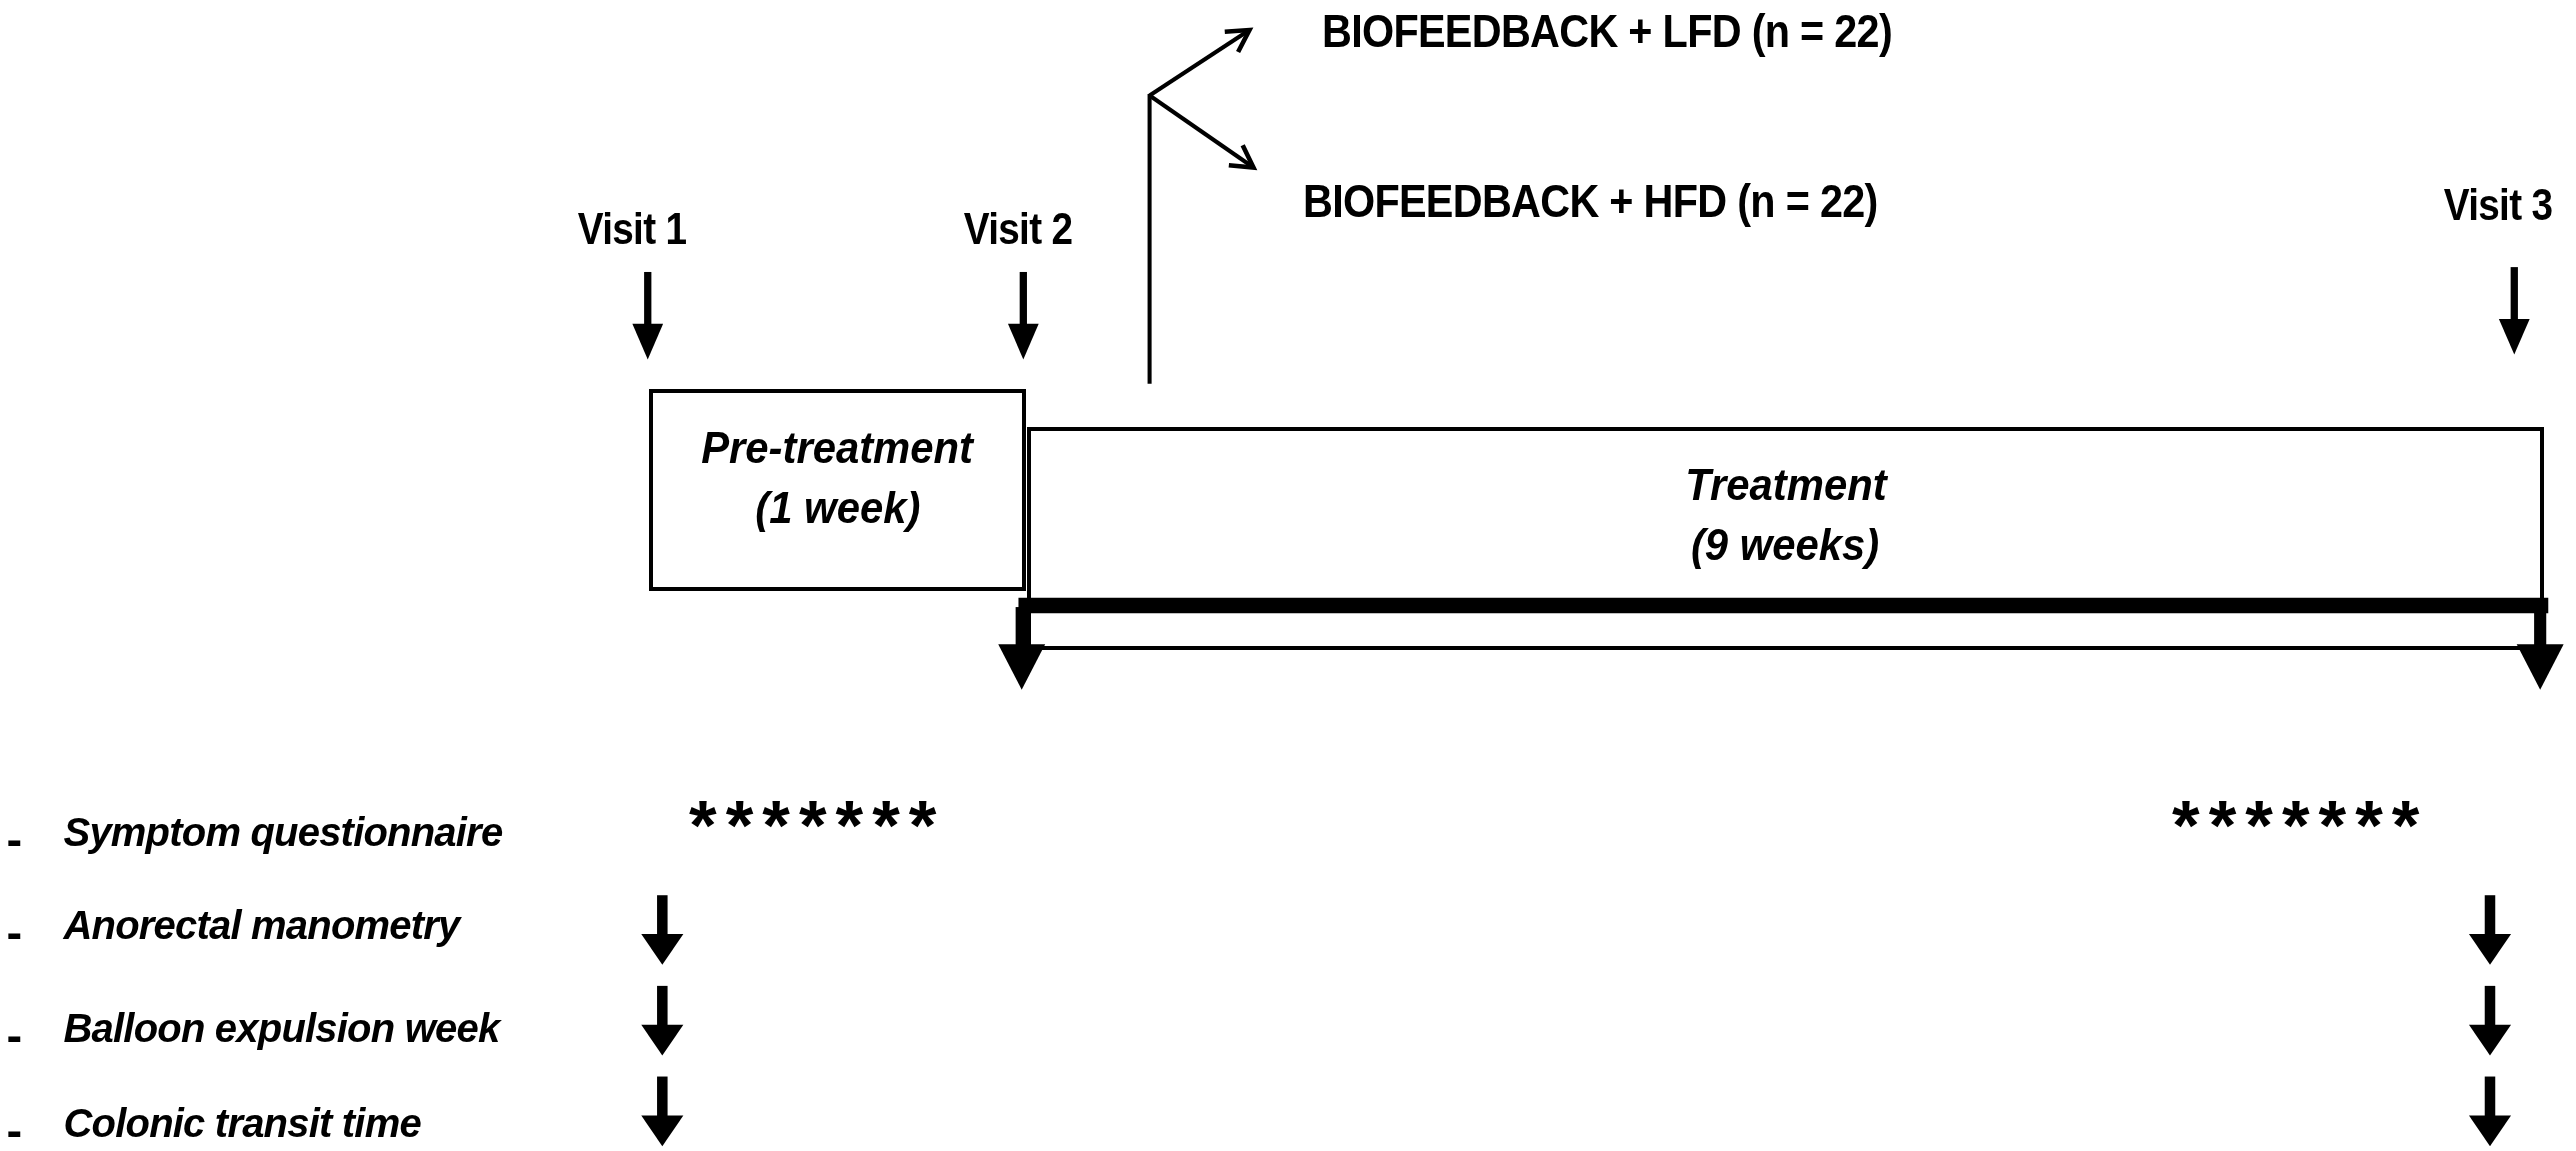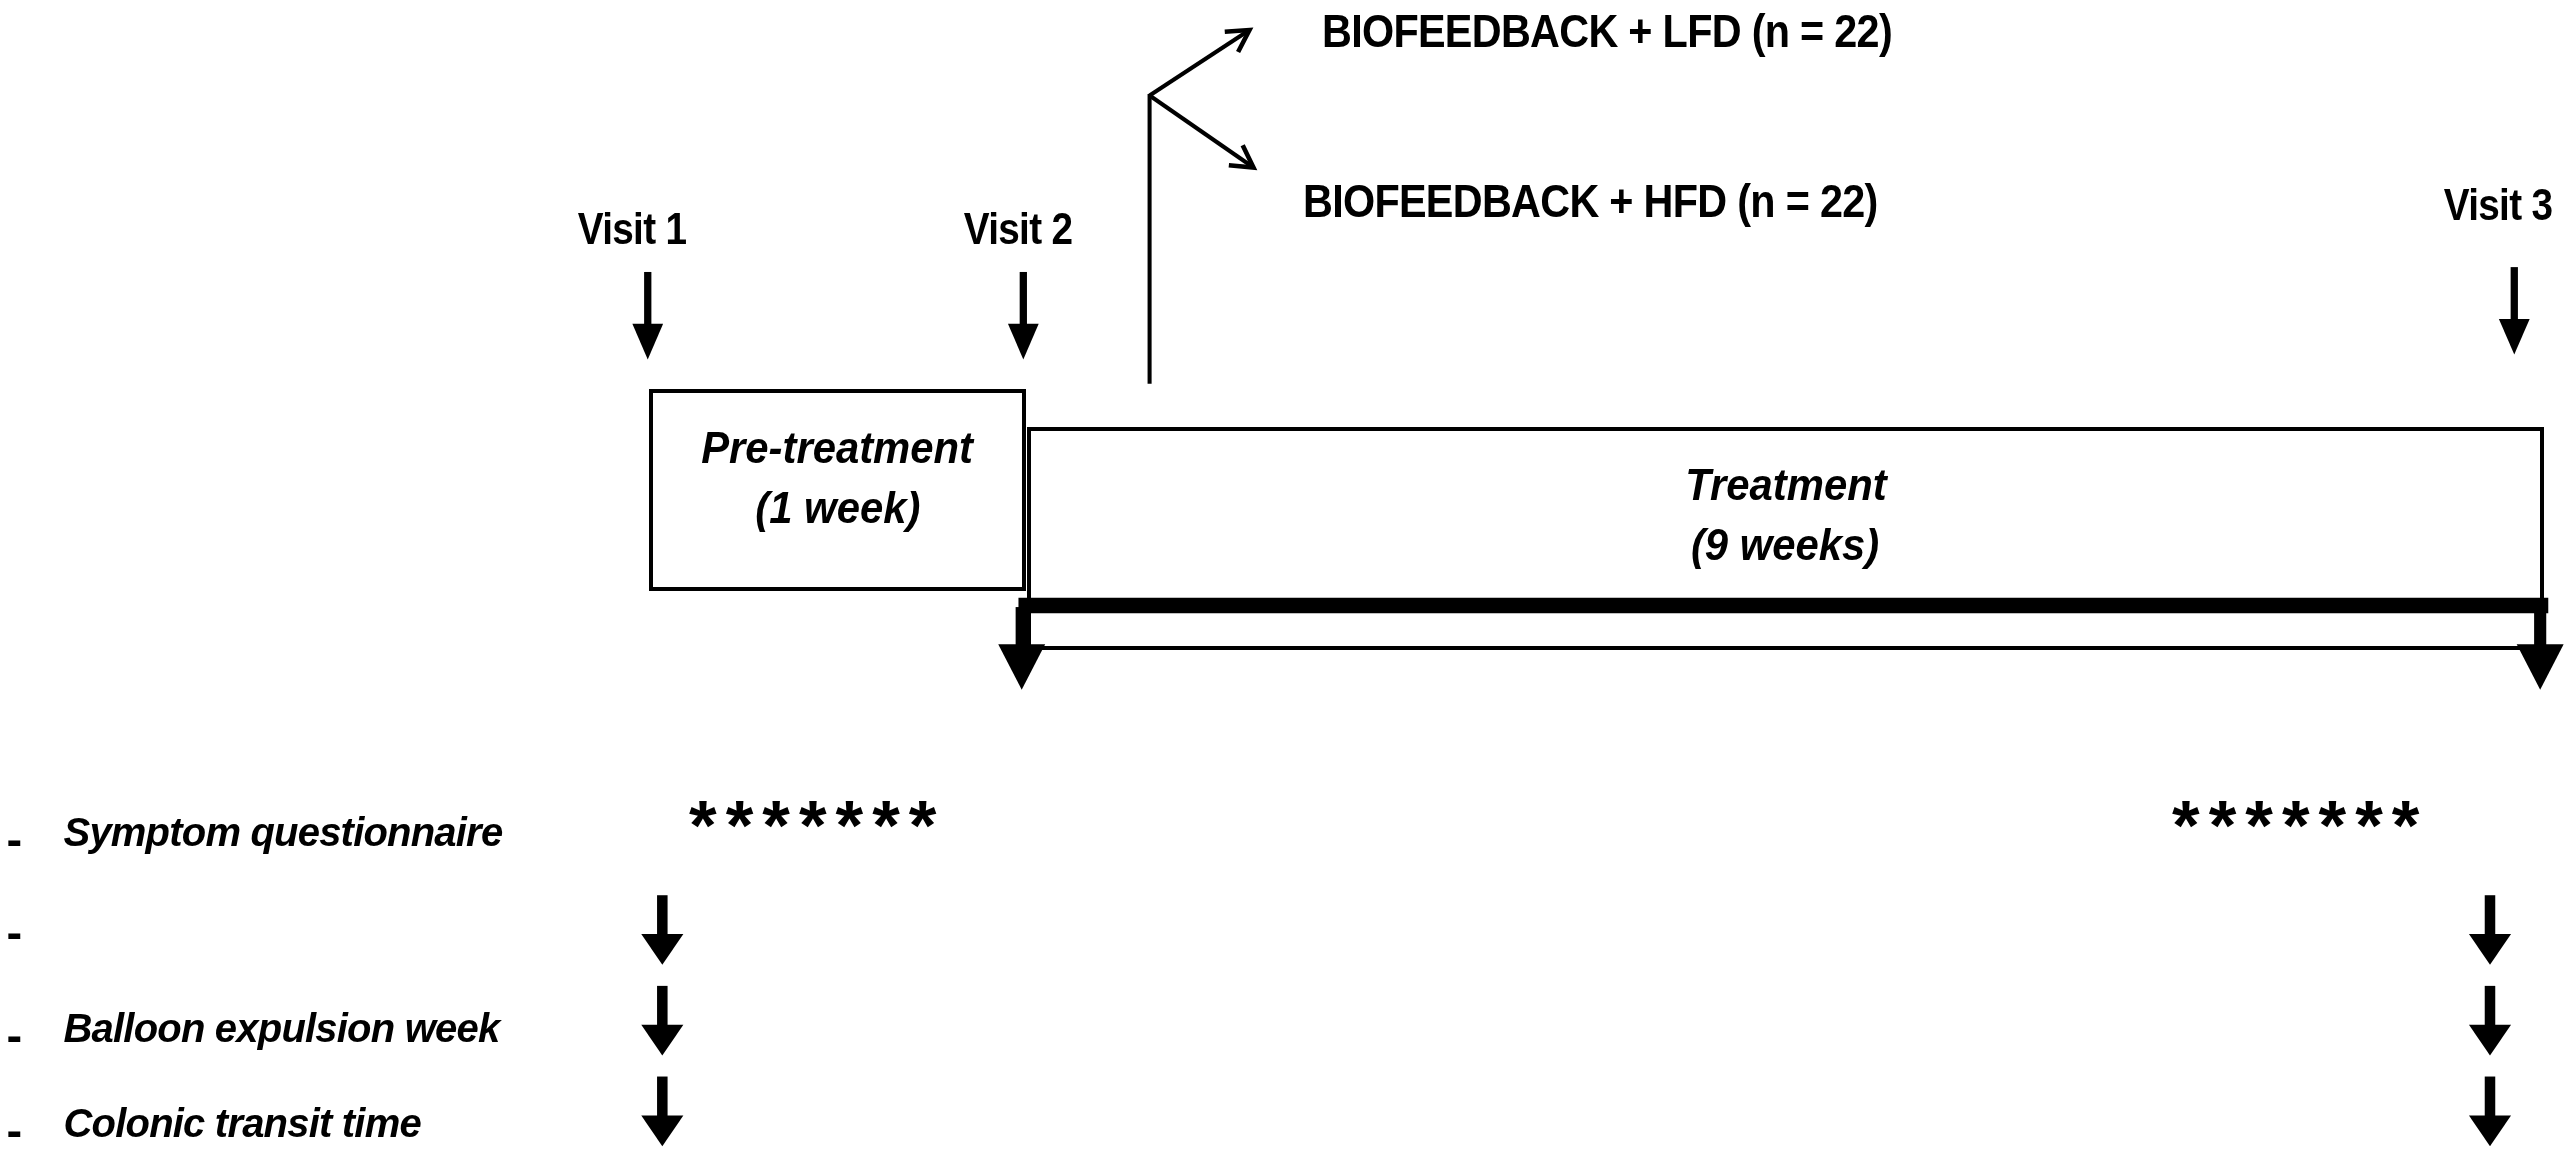--- a/index.html
+++ b/index.html
@@ -205,20 +205,21 @@
   <div class="visit-label" id="visit-1">Visit 1</div>
   <div class="visit-label" id="visit-2">Visit 2</div>
   <div class="visit-label" id="visit-3">Visit 3</div>
 
   <div class="assess-row" id="row-0">
     <span class="dash">-</span>
     <span class="assess-label">Symptom questionnaire</span>
   </div>
   <div class="assess-row" id="row-1">
     <span class="dash">-</span>
+    <span class="assess-label">Anorectal manometry</span>
   </div>
   <div class="assess-row" id="row-2">
     <span class="dash">-</span>
     <span class="assess-label">Balloon expulsion week</span>
   </div>
   <div class="assess-row" id="row-3">
     <span class="dash">-</span>
     <span class="assess-label">Colonic transit time</span>
   </div>
 

